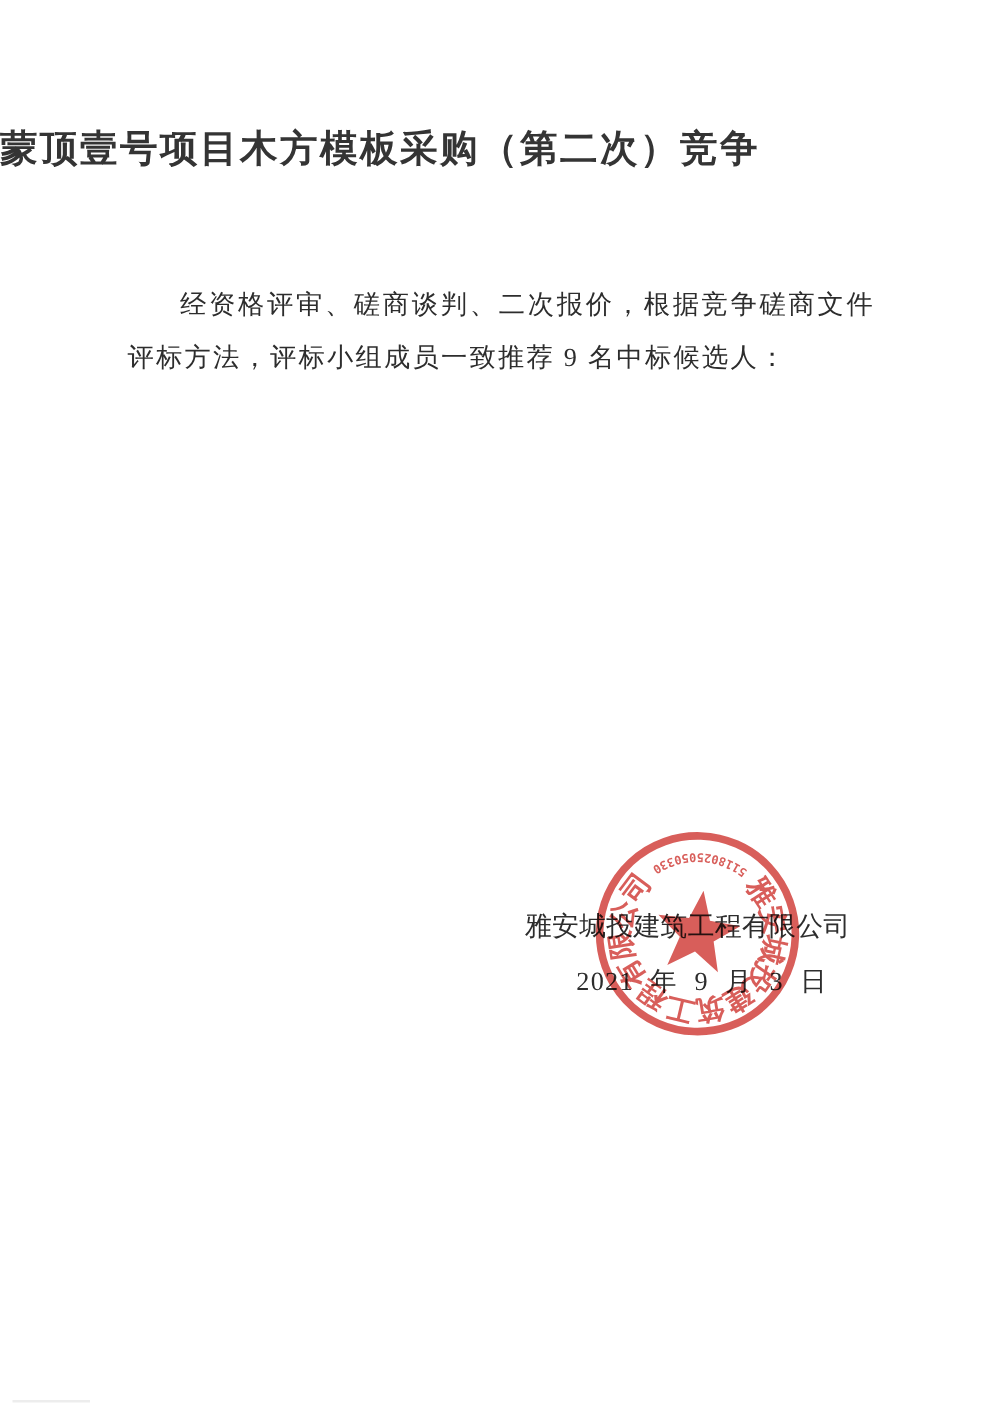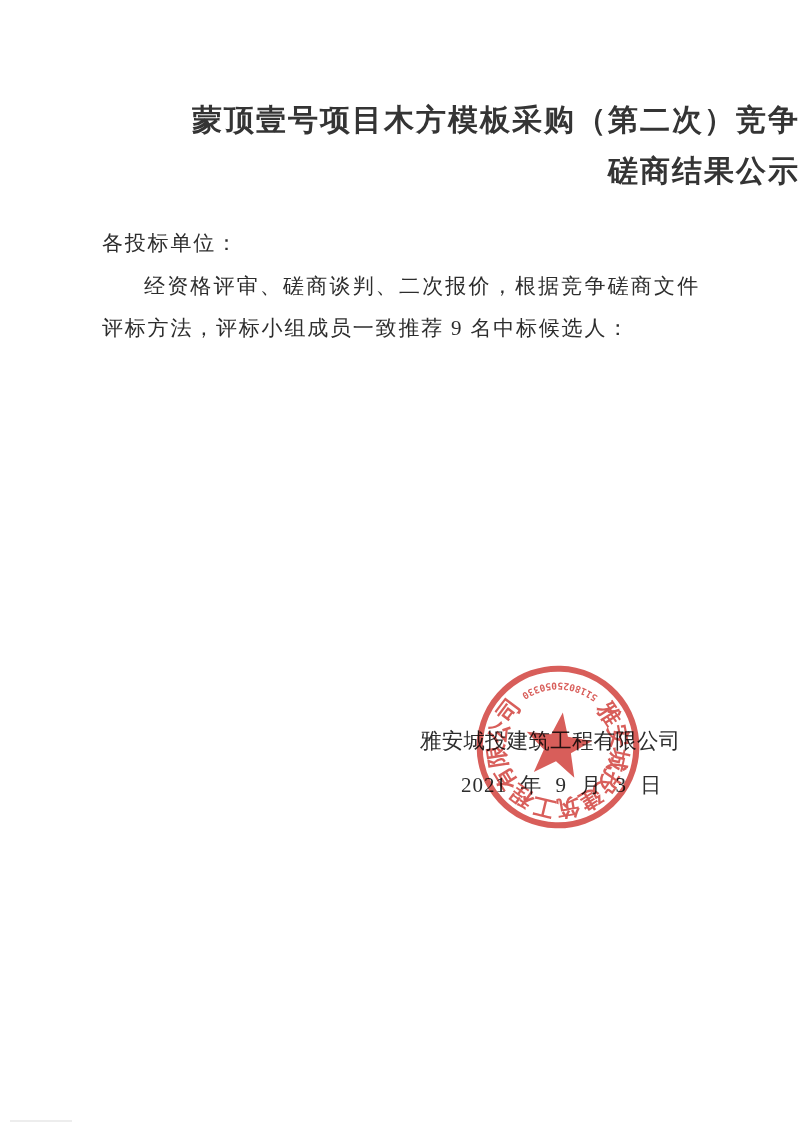--- a/index.html
+++ b/index.html
@@ -7,28 +7,27 @@
   .page {
     position: relative;
     width: 800px;
     height: 1131px;
     background: #ffffff;
     overflow: hidden;
     font-family: "Liberation Serif", "DejaVu Serif", serif;
   }
   .doc-title {
     padding-top: 94px;
-    text-align: right;
+    text-align: left;
     font-family: "Liberation Sans", "DejaVu Sans", sans-serif;
     font-weight: bold;
     font-size: 30px;
     line-height: 51px;
     letter-spacing: 2px;
     color: #343434;
-    padding-left: 20px;
   }
   .doc-body {
     position: absolute;
     left: 102px;
     top: 222px;
     width: 598px;
     font-size: 21px;
     line-height: 42.5px;
     letter-spacing: 1.8px;
     text-align: justify;
@@ -95,25 +94,23 @@
     background: #ededed;
   }
 </style>
 </head>
 <body>
 
 <div class="page">
 
   <div class="doc-title">
     <div>蒙顶壹号项目木方模板采购（第二次）竞争</div>
-    <div>磋商结果公示</div>
   </div>
 
   <div class="doc-body">
-    <p class="salutation">各投标单位：</p>
     <p>经资格评审、磋商谈判、二次报价，根据竞争磋商文件评标方法，评标小组成员一致推荐 9 名中标候选人：</p>
   </div>
 
   <div class="sig-company">雅安城投建筑工程有限公司</div>
   <div class="sig-date">2021 年 9 月 3 日</div>
 
   <div class="seal" style="--seal-color: #d5504c;">
     <svg viewBox="0 0 200 200" aria-hidden="true">
       <g class="seal-rot" transform="rotate(182 100 100)">
         <circle class="seal-ring" cx="100" cy="100" r="90"></circle>

